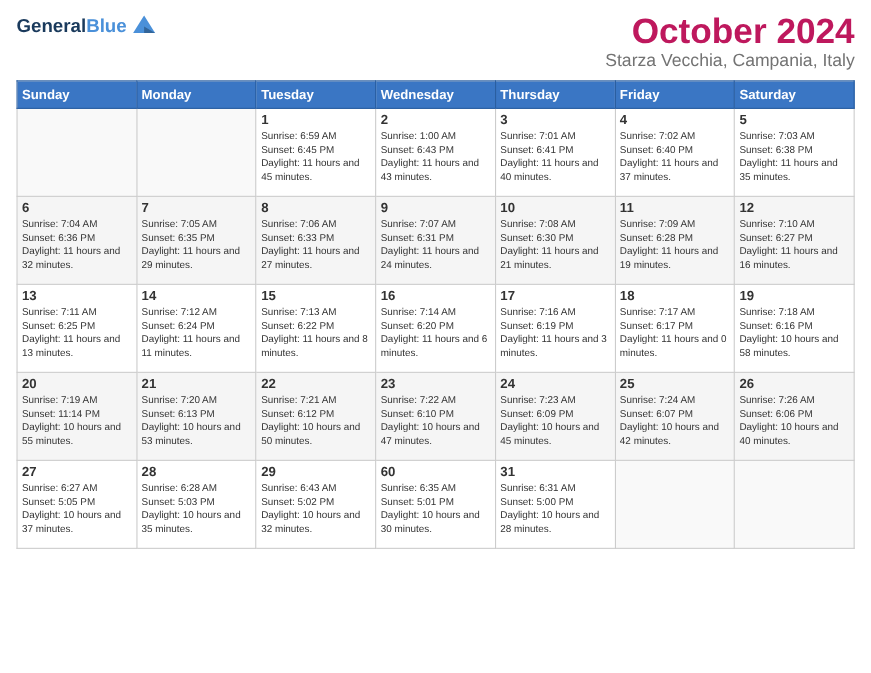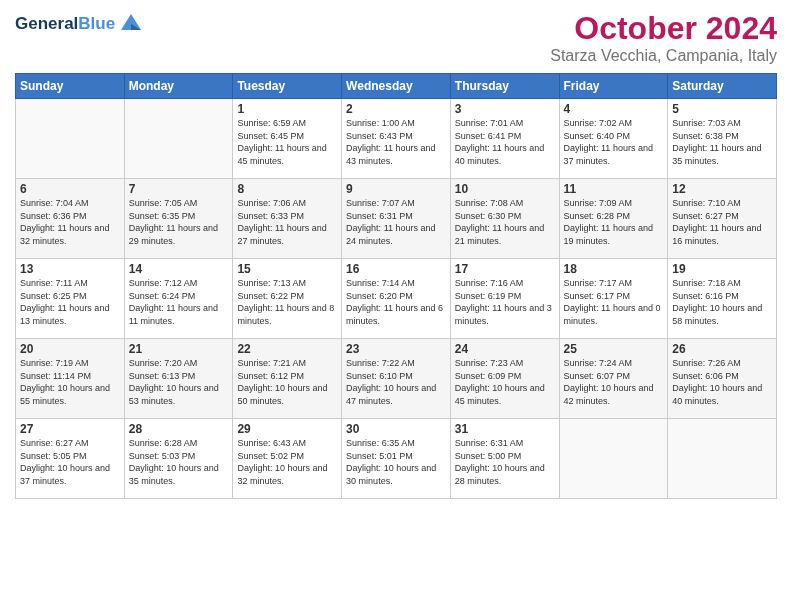--- a/index.html
+++ b/index.html
@@ -288,21 +288,21 @@
 Sunset: 5:03 PM
 Daylight: 10 hours and 35 minutes.</div>
           </td>
           <td>
             <span class="day-number">29</span>
             <div class="day-info">Sunrise: 6:43 AM
 Sunset: 5:02 PM
 Daylight: 10 hours and 32 minutes.</div>
           </td>
           <td>
-            <span class="day-number">30</span>
+            <span class="day-number">60</span>
             <div class="day-info">Sunrise: 6:35 AM
 Sunset: 5:01 PM
 Daylight: 10 hours and 30 minutes.</div>
           </td>
           <td>
             <span class="day-number">31</span>
             <div class="day-info">Sunrise: 6:31 AM
 Sunset: 5:00 PM
 Daylight: 10 hours and 28 minutes.</div>
           </td>

